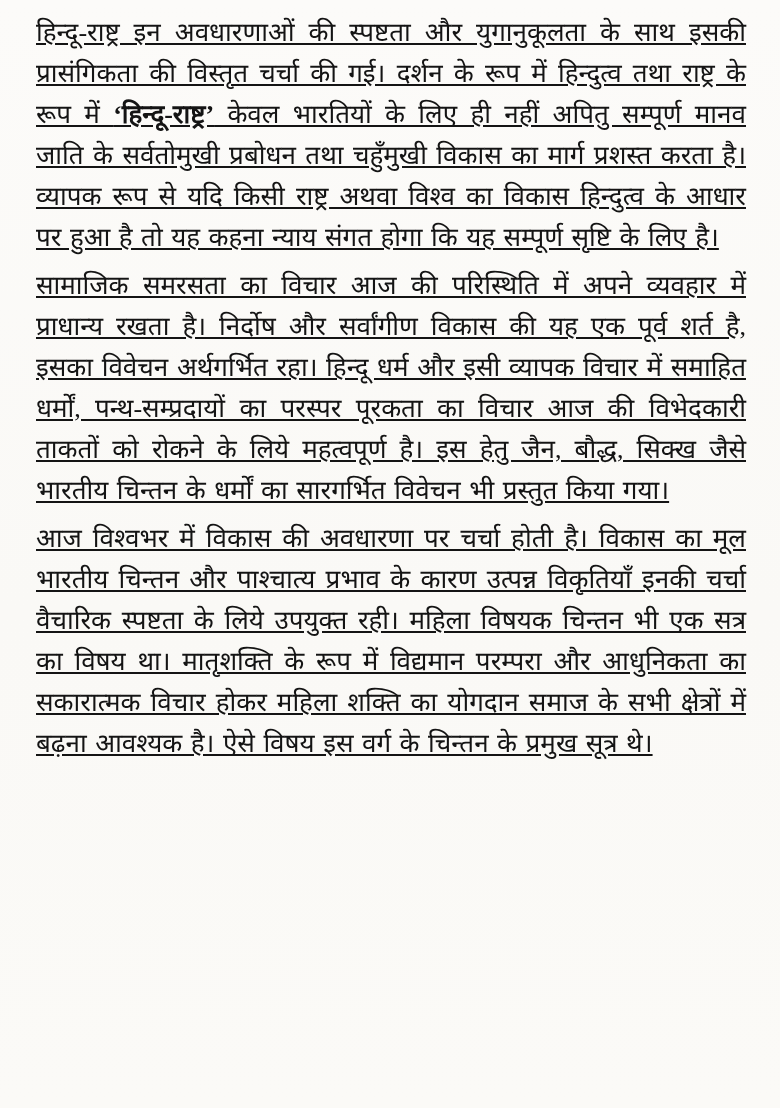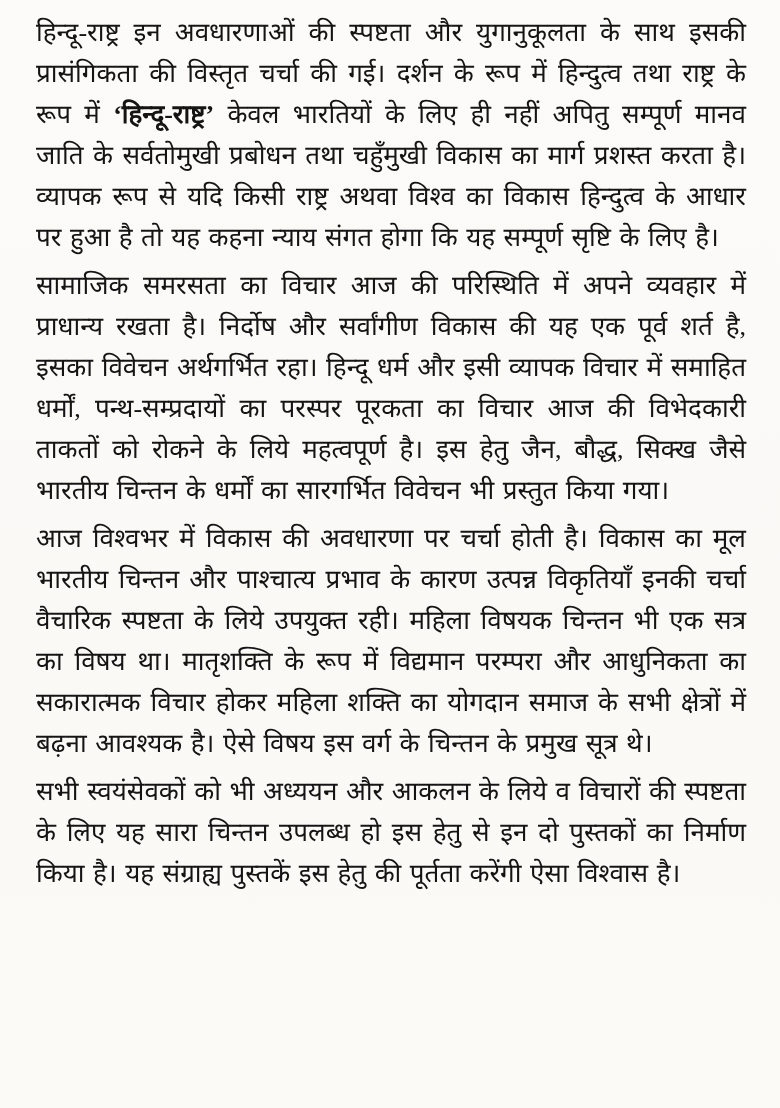--- a/index.html
+++ b/index.html
@@ -13,20 +13,21 @@
     overflow: hidden;
     font-family: "Liberation Serif", serif;
   }
   .page {
     box-sizing: border-box;
     width: 780px;
     height: 1108px;
     padding: 12px 34px 0 36px;
     background: linear-gradient(180deg, #fcfbf9 0%, #faf9f6 55%, #fbfaf7 100%);
     color: #141414;
+    text-decoration: underline;
   }
   .page p {
     margin: 0 0 7px 0;
     font-size: 26px;
     line-height: 41px;
     text-align: justify;
     text-justify: inter-word;
     word-spacing: 2px;
     color: #141414;
     text-rendering: optimizeLegibility;
@@ -44,16 +45,13 @@
 <main class="page">
   <p>
     <span>हिन्दू-राष्ट्र इन अवधारणाओं की स्पष्टता और युगानुकूलता के साथ इसकी प्रासंगिकता की विस्तृत चर्चा की गई। दर्शन के रूप में हिन्दुत्व तथा राष्ट्र के रूप में </span><span class="bold-term">‘हिन्दू-राष्ट्र’</span><span> केवल भारतियों के लिए ही नहीं अपितु सम्पूर्ण मानव जाति के सर्वतोमुखी प्रबोधन तथा चहुँमुखी विकास का मार्ग प्रशस्त करता है। व्यापक रूप से यदि किसी राष्ट्र अथवा विश्व का विकास हिन्दुत्व के आधार पर हुआ है तो यह कहना न्याय संगत होगा कि यह सम्पूर्ण सृष्टि के लिए है।</span>
   </p>
   <p>
     <span>सामाजिक समरसता का विचार आज की परिस्थिति में अपने व्यवहार में प्राधान्य रखता है। निर्दोष और सर्वांगीण विकास की यह एक पूर्व शर्त है, इसका विवेचन अर्थगर्भित रहा। हिन्दू धर्म और इसी व्यापक विचार में समाहित धर्मों, पन्थ-सम्प्रदायों का परस्पर पूरकता का विचार आज की विभेदकारी ताकतों को रोकने के लिये महत्वपूर्ण है। इस हेतु जैन, बौद्ध, सिक्ख जैसे भारतीय चिन्तन के धर्मों का सारगर्भित विवेचन भी प्रस्तुत किया गया।</span>
   </p>
   <p>
     <span>आज विश्वभर में विकास की अवधारणा पर चर्चा होती है। विकास का मूल भारतीय चिन्तन और पाश्चात्य प्रभाव के कारण उत्पन्न विकृतियाँ इनकी चर्चा वैचारिक स्पष्टता के लिये उपयुक्त रही। महिला विषयक चिन्तन भी एक सत्र का विषय था। मातृशक्ति के रूप में विद्यमान परम्परा और आधुनिकता का सकारात्मक विचार होकर महिला शक्ति का योगदान समाज के सभी क्षेत्रों में बढ़ना आवश्यक है। ऐसे विषय इस वर्ग के चिन्तन के प्रमुख सूत्र थे।</span>
   </p>
-  <p>
-    <span>सभी स्वयंसेवकों को भी अध्ययन और आकलन के लिये व विचारों की स्पष्टता के लिए यह सारा चिन्तन उपलब्ध हो इस हेतु से इन दो पुस्तकों का निर्माण किया है। यह संग्राह्य पुस्तकें इस हेतु की पूर्तता करेंगी ऐसा विश्वास है।</span>
-  </p>
 </main>
 
 </body></html>

